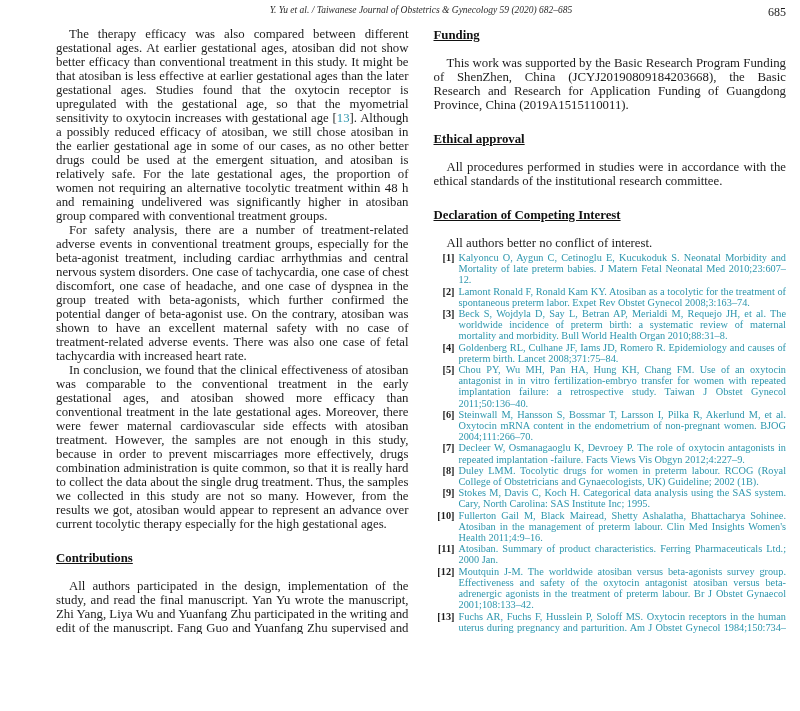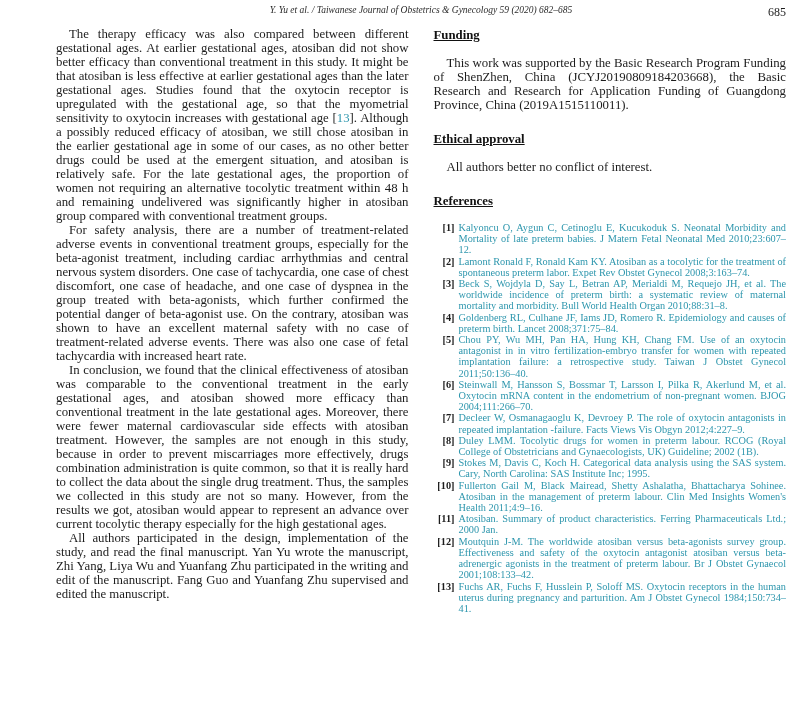--- a/index.html
+++ b/index.html
@@ -85,32 +85,34 @@
   <div class="running-head">Y. Yu et al. / Taiwanese Journal of Obstetrics &amp; Gynecology 59 (2020) 682–685</div>
   <div class="page-number">685</div>
 
   <div class="columns">
 
     <div class="col">
       <p class="body-text indent"><span>The therapy efficacy was also compared between different gestational ages. At earlier gestational ages, atosiban did not show better efficacy than conventional treatment in this study. It might be that atosiban is less effective at earlier gestational ages than the later gestational ages. Studies found that the oxytocin receptor is upregulated with the gestational age, so that the myometrial sensitivity to oxytocin increases with gestational age [</span><span class="cite">13</span><span>]. Although a possibly reduced efficacy of atosiban, we still chose atosiban in the earlier gestational age in some of our cases, as no other better drugs could be used at the emergent situation, and atosiban is relatively safe. For the late gestational ages, the proportion of women not requiring an alternative tocolytic treatment within 48 h and remaining undelivered was significantly higher in atosiban group compared with conventional treatment groups.</span></p>
       <p class="body-text indent">For safety analysis, there are a number of treatment-related adverse events in conventional treatment groups, especially for the beta-agonist treatment, including cardiac arrhythmias and central nervous system disorders. One case of tachycardia, one case of chest discomfort, one case of headache, and one case of dyspnea in the group treated with beta-agonists, which further confirmed the potential danger of beta-agonist use. On the contrary, atosiban was shown to have an excellent maternal safety with no case of treatment-related adverse events. There was also one case of fetal tachycardia with increased heart rate.</p>
       <p class="body-text indent">In conclusion, we found that the clinical effectiveness of atosiban was comparable to the conventional treatment in the early gestational ages, and atosiban showed more efficacy than conventional treatment in the late gestational ages. Moreover, there were fewer maternal cardiovascular side effects with atosiban treatment. However, the samples are not enough in this study, because in order to prevent miscarriages more effectively, drugs combination administration is quite common, so that it is really hard to collect the data about the single drug treatment. Thus, the samples we collected in this study are not so many. However, from the results we got, atosiban would appear to represent an advance over current tocolytic therapy especially for the high gestational ages.</p>
 
+      <h3 class="section-heading">Contributions</h3>
       <p class="body-text indent">All authors participated in the design, implementation of the study, and read the final manuscript. Yan Yu wrote the manuscript, Zhi Yang, Liya Wu and Yuanfang Zhu participated in the writing and edit of the manuscript. Fang Guo and Yuanfang Zhu supervised and edited the manuscript.</p>
     </div>
 
     <div class="col">
       <h3 class="section-heading first">Funding</h3>
       <p class="body-text indent">This work was supported by the Basic Research Program Funding of ShenZhen, China (JCYJ20190809184203668), the Basic Research and Research for Application Funding of Guangdong Province, China (2019A1515110011).</p>
 
       <h3 class="section-heading">Ethical approval</h3>
+      <p class="body-text indent">All procedures performed in studies were in accordance with the ethical standards of the institutional research committee.</p>
 
+      <h3 class="section-heading">Declaration of Competing Interest</h3>
       <p class="body-text indent">All authors better no conflict of interest.</p>
 
-      <h3 class="section-heading">References</h3>
 
       <div class="refs">
         <div class="ref">
             <span class="ref-num">[1]</span>
             <span class="ref-text">Kalyoncu O, Aygun C, Cetinoglu E, Kucukoduk S. Neonatal Morbidity and Mortality of late preterm babies. J Matern Fetal Neonatal Med 2010;23:607–12.</span>
           </div>
         <div class="ref">
             <span class="ref-num">[2]</span>
             <span class="ref-text">Lamont Ronald F, Ronald Kam KY. Atosiban as a tocolytic for the treatment of spontaneous preterm labor. Expet Rev Obstet Gynecol 2008;3:163–74.</span>
           </div>

